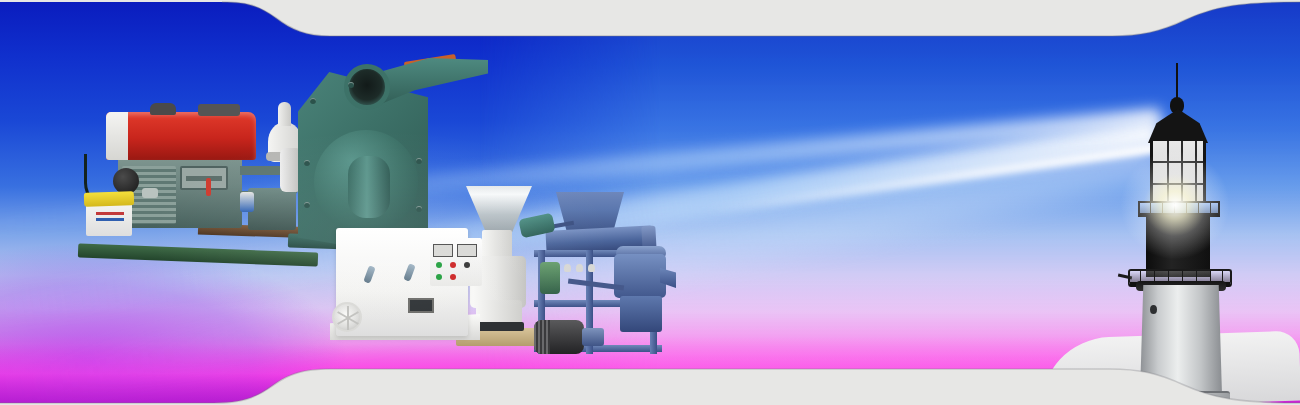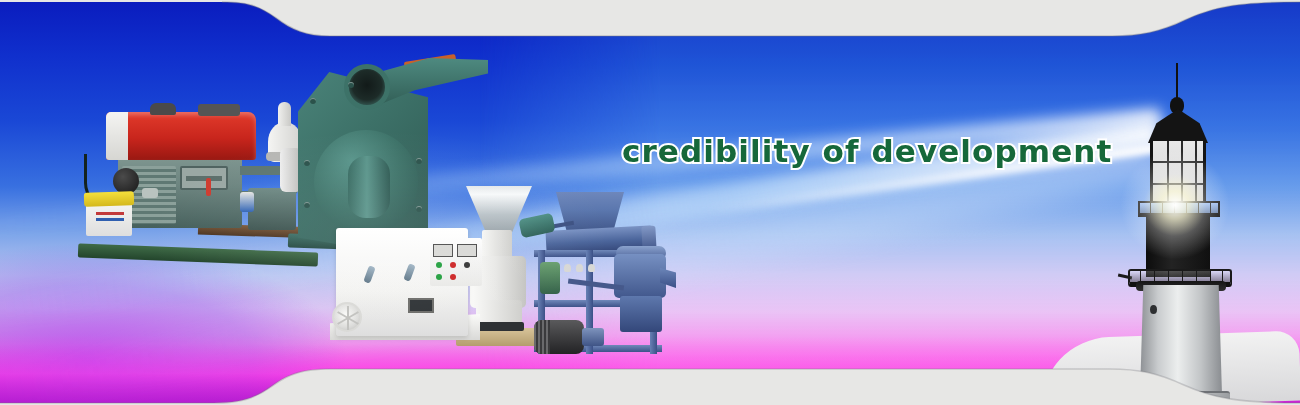--- a/index.html
+++ b/index.html
@@ -538,21 +538,20 @@
       <div class="bl-motor2">
           <i></i>
         </div>
       <div class="bl-coupling"></div>
     </div>
 
     <div class="mach-glow"></div>
   </div>
 
   <div class="headline">
-    <span class="ln l2">credibility of development</span>
   </div>
 
   <svg class="frame-top" viewBox="0 0 1300 46" preserveAspectRatio="none">
     <path d="M 0,0 L 1300,0 L 1300,2 C 1240,2 1215,6 1185,20 C 1160,32 1140,36 1112,36 L 330,36 C 306,36 292,30 276,18 C 258,5 246,2 222,2 L 0,2 Z" fill="#e7e7e5"></path>
     <path d="M 1300,2 C 1240,2 1215,6 1185,20 C 1160,32 1140,36 1112,36 L 330,36 C 306,36 292,30 276,18 C 258,5 246,2 222,2" fill="none" stroke="rgba(120,120,125,0.35)" stroke-width="1.6"></path>
   </svg>
 
   <svg class="frame-bottom" viewBox="0 0 1300 50" preserveAspectRatio="none">
     <path d="M 0,50 L 0,48 L 214,48 C 240,48 254,44 272,31 C 290,18 304,14 330,14 L 1110,14 C 1138,14 1158,18 1184,30 C 1212,43 1240,48 1300,48 L 1300,50 Z" fill="#e7e7e5"></path>
     <path d="M 0,48 L 214,48 C 240,48 254,44 272,31 C 290,18 304,14 330,14 L 1110,14 C 1138,14 1158,18 1184,30 C 1212,43 1240,48 1300,48" fill="none" stroke="rgba(120,120,125,0.30)" stroke-width="1.6"></path>

